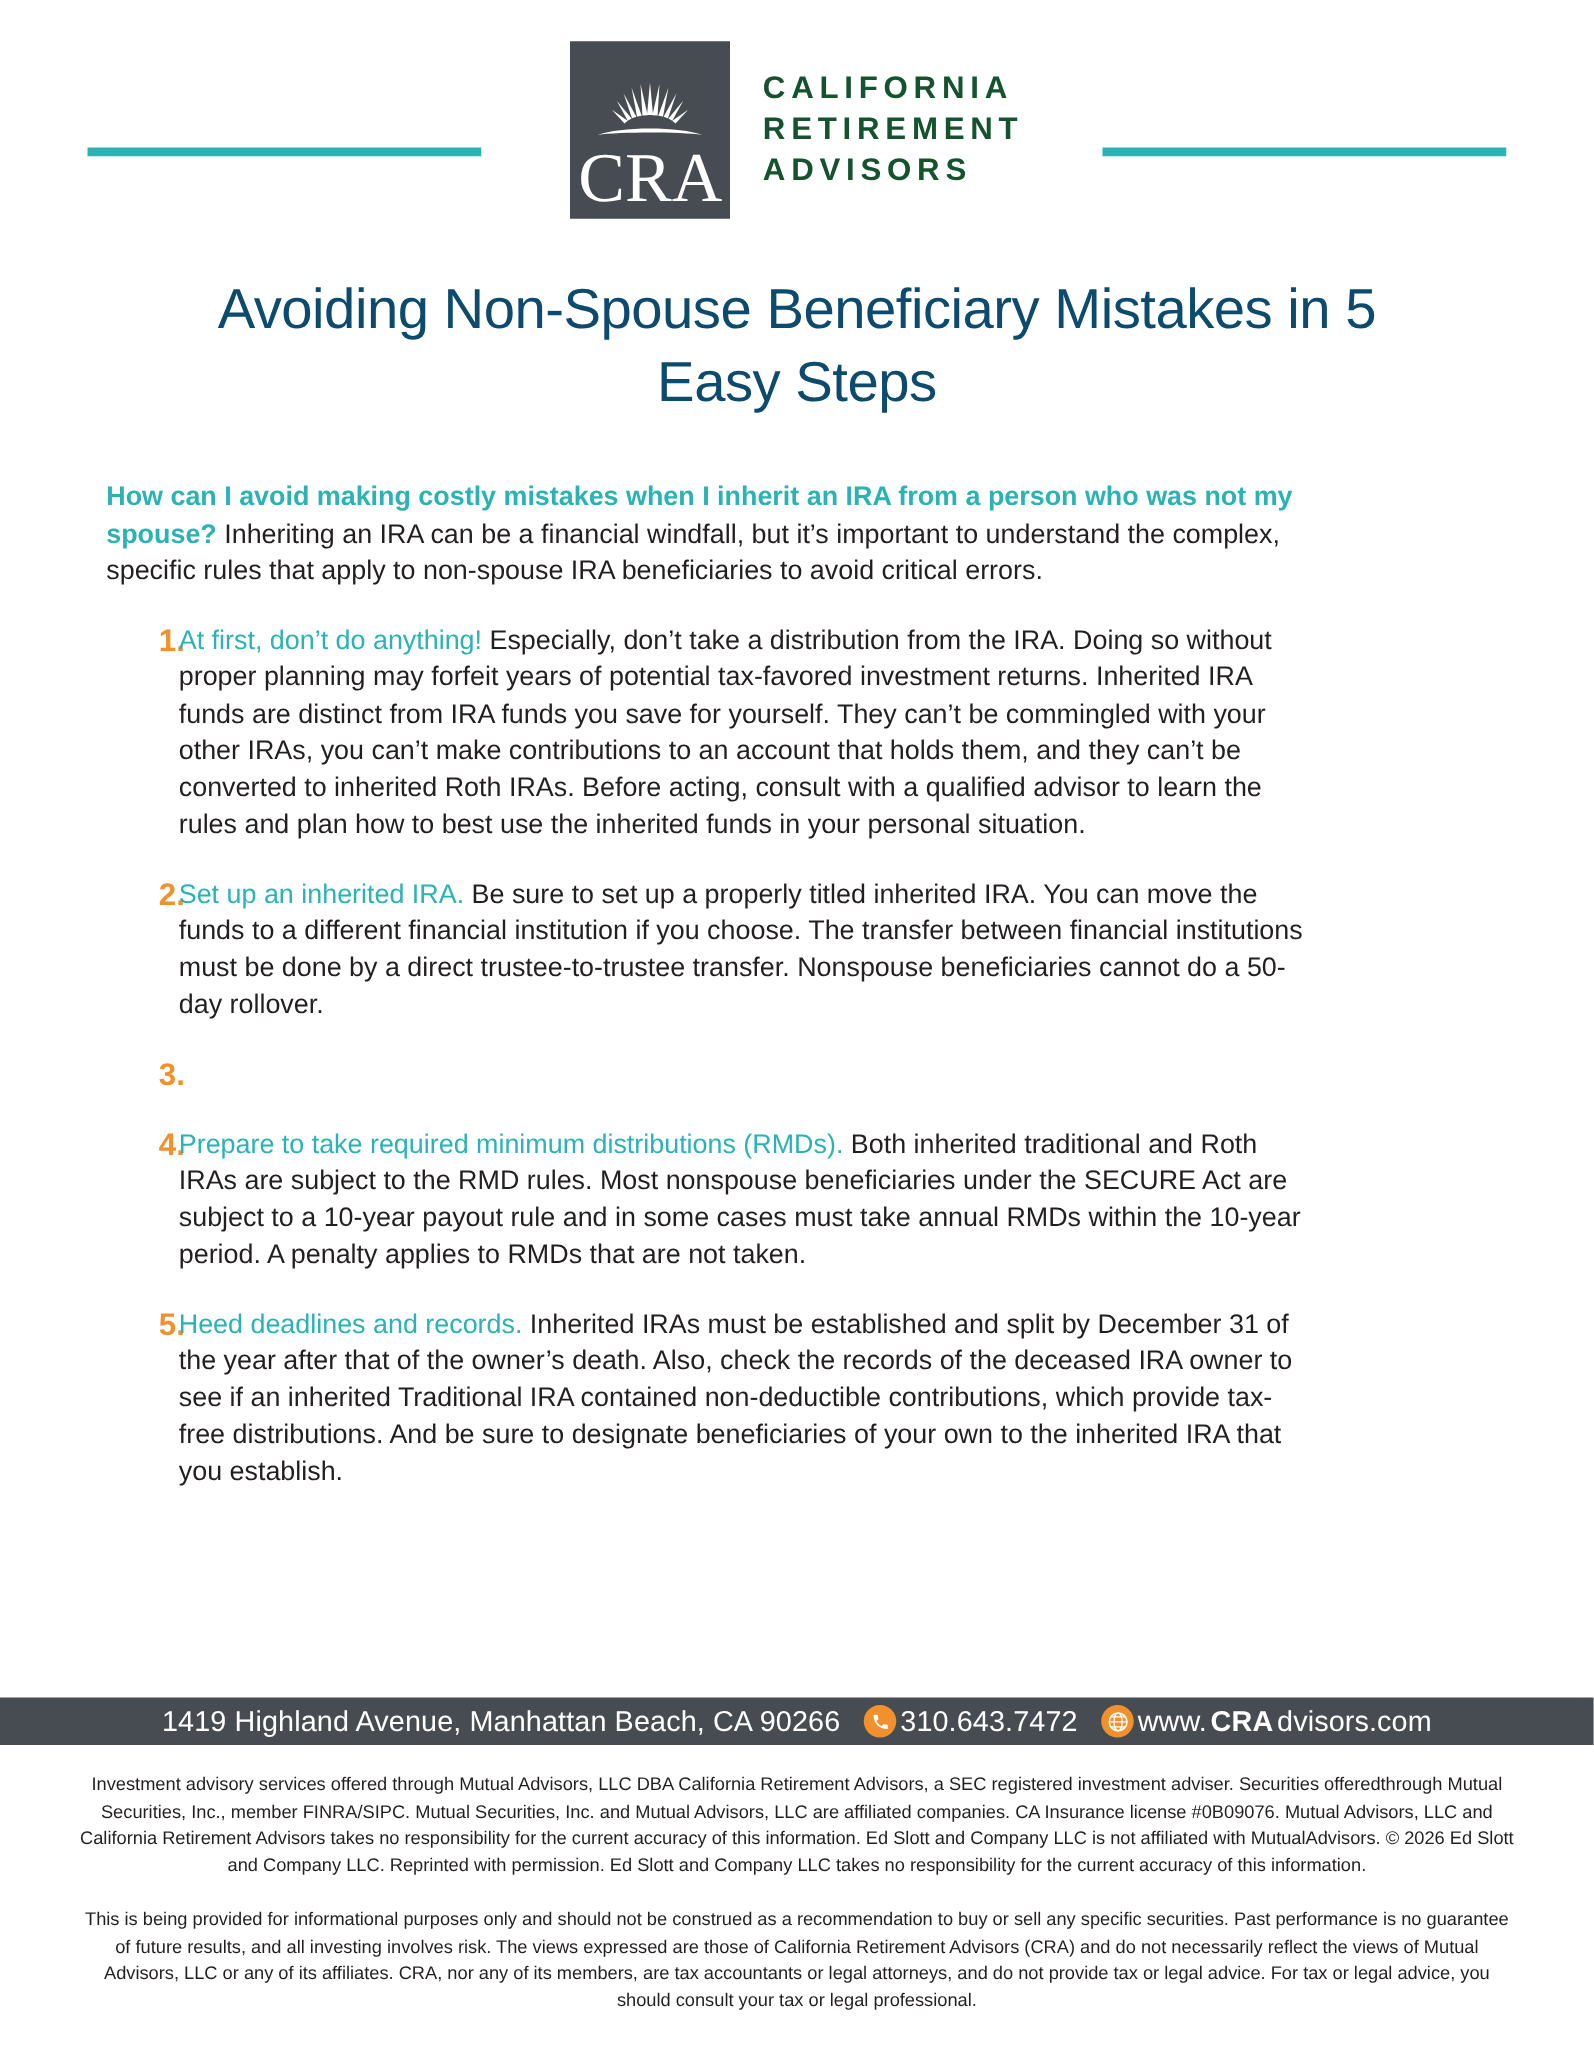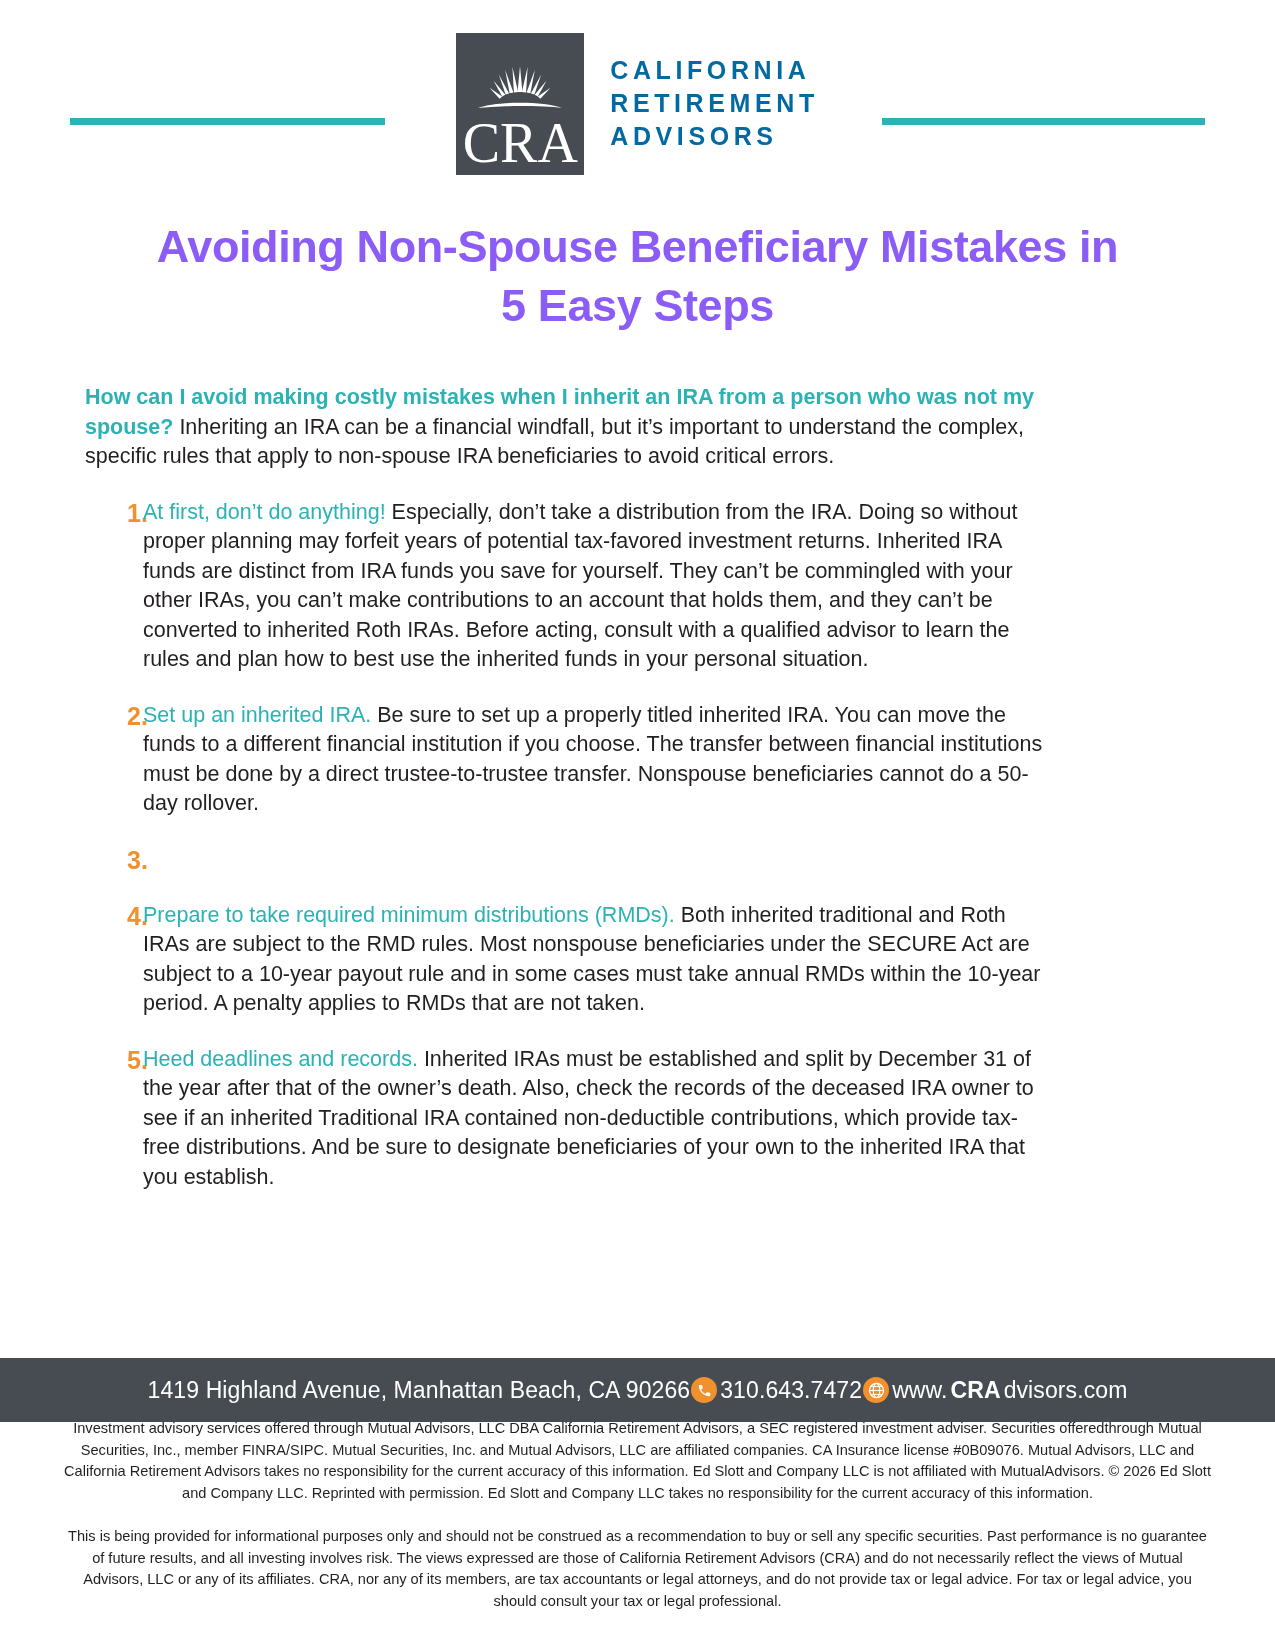--- a/index.html
+++ b/index.html
@@ -63,33 +63,33 @@
   }
   .logo-cra {
     font-family: "Liberation Serif", serif;
     color: #ffffff;
     font-size: 56px;
     line-height: 52px;
     letter-spacing: 0px;
     font-weight: 400;
   }
   .wordmark {
-    color: #0369a1;
+    color: #14532d;
     font-weight: 700;
     font-size: 25px;
     line-height: 33px;
     letter-spacing: 4.6px;
   }
 
   
   .doc-title {
     margin: 22px 0 0 0;
     text-align: center;
-    color: #8b5cf6;
-    font-weight: 700;
+    color: #0c4a6e;
+    font-weight: 400;
     font-size: 45px;
     line-height: 59px;
     letter-spacing: -0.4px;
     padding: 0 150px;
   }
 
   
   .content {
     padding: 48px 76px 0 85px;
   }
@@ -136,26 +136,26 @@
     color: #2bb2b4;
     font-weight: 400;
   }
 
   
   .footer-bar {
     position: absolute;
     left: 0;
     right: 0;
     top: 1358px;
-    height: 64px;
+    height: 38px;
     background: #474c52;
     display: flex;
     align-items: center;
     justify-content: center;
-    gap: 1px;
+    gap: 19px;
     color: #ffffff;
     font-size: 23px;
     letter-spacing: 0.1px;
   }
   .footer-bar .addr { font-weight: 400; }
   .icon-circle {
     width: 26px;
     height: 26px;
     border-radius: 50%;
     background: #f0912d;

